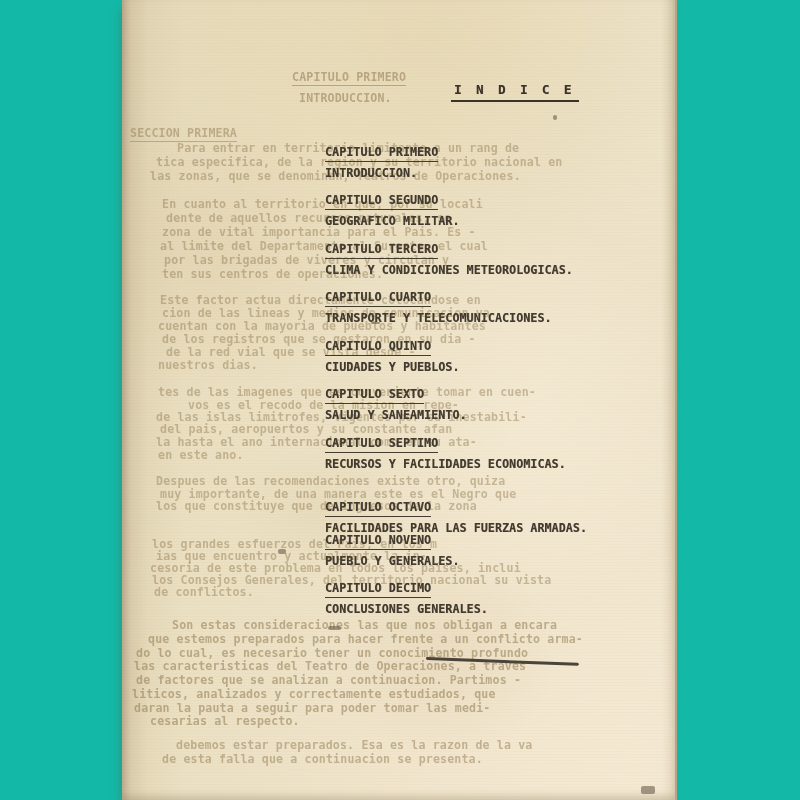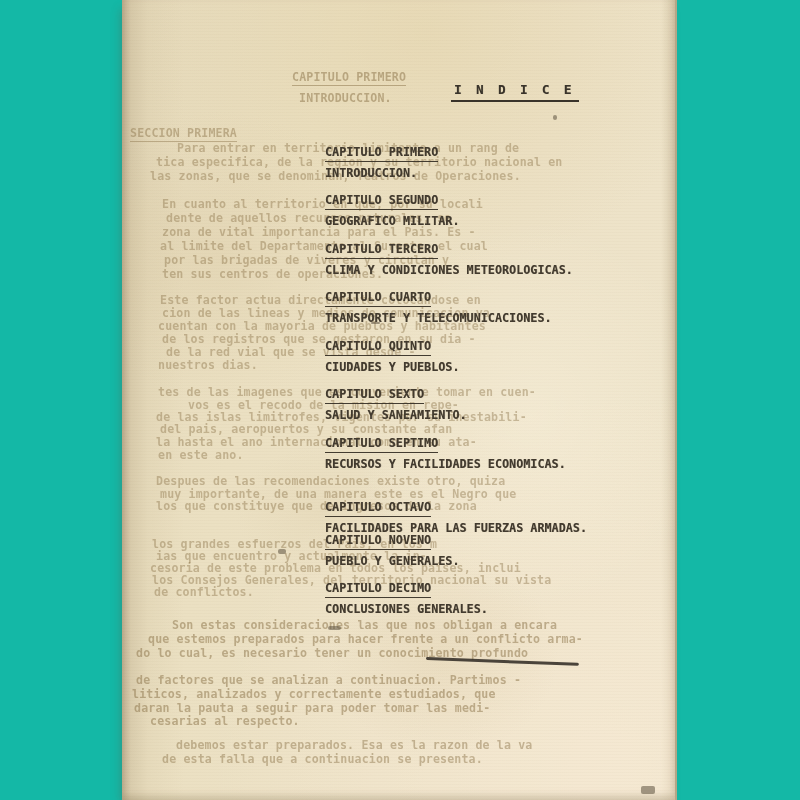--- a/index.html
+++ b/index.html
@@ -101,20 +101,21 @@
         <div class="ghost" style="left: 38px; top: 489px;">muy importante, de una manera este es el Negro que</div>
         <div class="ghost" style="left: 34px; top: 501px;">los que constituye que de ingresos de la zona</div>
         <div class="ghost" style="left: 30px; top: 539px;">los grandes esfuerzos del Pais, en los m</div>
         <div class="ghost" style="left: 34px; top: 551px;">ias que encuentro y actualmente la in-</div>
         <div class="ghost" style="left: 28px; top: 563px;">cesoria de este problema en todos los paises, inclui</div>
         <div class="ghost" style="left: 30px; top: 575px;">los Consejos Generales, del territorio nacional su vista</div>
         <div class="ghost" style="left: 32px; top: 587px;">de conflictos.</div>
         <div class="ghost" style="left: 50px; top: 620px; opacity: 0.5;">Son estas consideraciones las que nos obligan a encara</div>
         <div class="ghost" style="left: 26px; top: 634px; opacity: 0.5;">que estemos preparados para hacer frente a un conflicto arma-</div>
         <div class="ghost" style="left: 14px; top: 648px; opacity: 0.5;">do lo cual, es necesario tener un conocimiento profundo</div>
+        <div class="ghost" style="left: 12px; top: 661px; opacity: 0.5;">las caracteristicas del Teatro de Operaciones, a traves</div>
         <div class="ghost" style="left: 14px; top: 675px; opacity: 0.5;">de factores que se analizan a continuacion. Partimos -</div>
         <div class="ghost" style="left: 10px; top: 689px; opacity: 0.5;">liticos, analizados y correctamente estudiados, que</div>
         <div class="ghost" style="left: 12px; top: 703px; opacity: 0.5;">daran la pauta a seguir para poder tomar las medi-</div>
         <div class="ghost" style="left: 28px; top: 716px; opacity: 0.5;">cesarias al respecto.</div>
         <div class="ghost" style="left: 54px; top: 740px; opacity: 0.45;">debemos estar preparados. Esa es la razon de la va</div>
         <div class="ghost" style="left: 40px; top: 754px; opacity: 0.45;">de esta falla que a continuacion se presenta.</div>
       </div>
     <div class="ink-layer">
       <div class="doc-title">I N D I C E</div>
       <div id="chapter-list">

